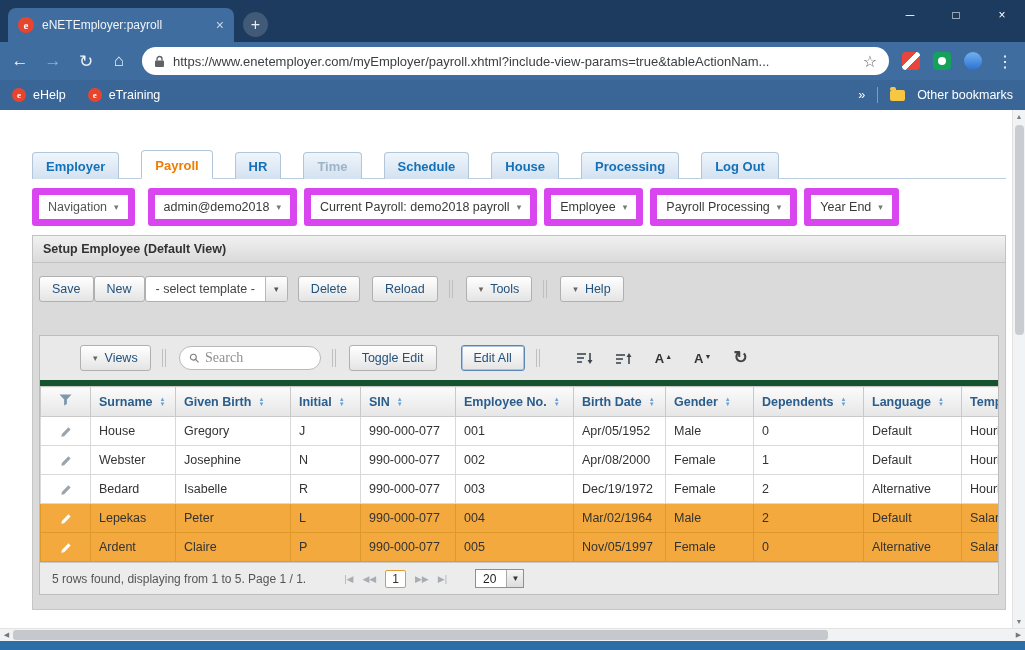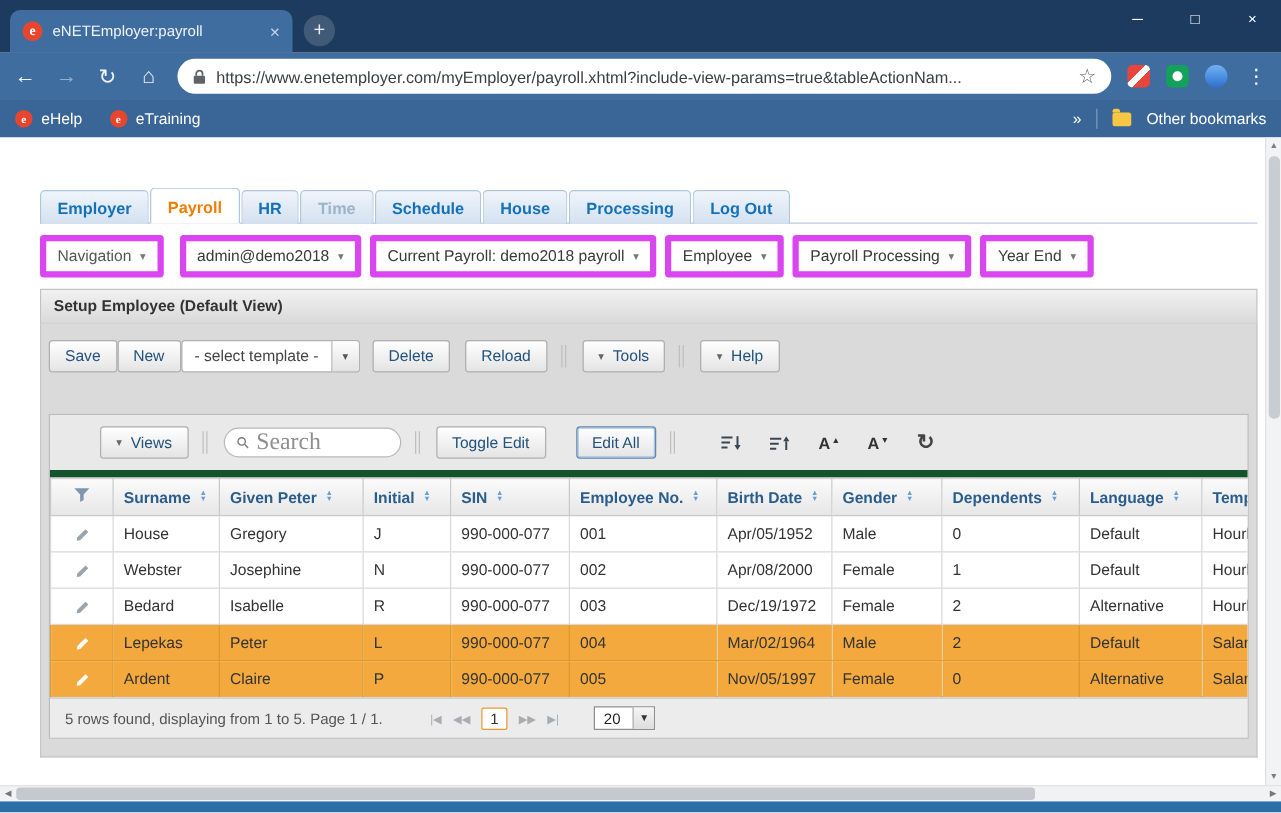--- a/index.html
+++ b/index.html
@@ -38,48 +38,48 @@
   .folder::before { content:""; position:absolute; top:-3px; left:0; width:6px; height:3px; background:#f7c744; border-radius:2px 2px 0 0; }
 
   
   .page { flex:1; position:relative; background:#fff; overflow:hidden; }
   .content { width:974px; margin:40px 0 0 32px; }
   .vscroll { position:absolute; top:0; right:0; bottom:0; width:13px; background:#f2f3f4; border-left:1px solid #e2e2e2; display:flex; flex-direction:column; align-items:center; }
   .vsarrow { font-size:7px; color:#7d7d7d; padding:3px 0; }
   .vsarrow.bottom { margin-top:auto; }
   .vthumb { width:9px; height:210px; background:#c9cdd1; border-radius:4px; margin-top:2px; }
 
-  .navtabs { display:flex; gap:1px; align-items:flex-end; border-bottom:1px solid #bccddd; }
+  .navtabs { display:flex; gap:22px; align-items:flex-end; border-bottom:1px solid #bccddd; }
   .navtab { padding:6px 13px 5px; background:linear-gradient(#eff5fb,#d3e1f0); border:1px solid #b2c6da; border-bottom:none; border-radius:4px 4px 0 0; color:var(--tab_blue,#1471b8); font-size:13px; font-weight:bold; margin-bottom:-1px; }
   .navtab.active { background:#fff; color:var(--accent_orange,#ee7d01); border-bottom:1px solid #fff; padding-top:7px; }
   .navtab.disabled { color:#9db3c8; }
 
   .menubar { display:flex; gap:7px; margin-top:9px; }
-  .menubtn { display:flex; align-items:center; gap:7px; border:5px solid #d946ef; border-radius:3px; background:#fff; padding:5px 9px; font-size:12.5px; color:#3a3a3a;justify-content:space-between; }
+  .menubtn { display:flex; align-items:center; gap:7px; border:7px solid #d946ef; border-radius:3px; background:#fff; padding:5px 9px; font-size:12.5px; color:#3a3a3a;justify-content:space-between; }
   .menubtn:first-child { margin-right:6px; color:#555; }
   .caret { font-size:9px; color:#777; }
 
   .viewbar { margin-top:9px; background:linear-gradient(#f1f1f1,#dadada); border:1px solid #c2c2c2; font-size:12.5px; font-weight:bold; color:#333; padding:6px 10px; }
 
   .panel { background:#dadada; border:1px solid #c6c6c6; border-top:none; padding:13px 6px 14px; }
   button { appearance:none; -webkit-appearance:none; font-family:inherit; }
   .actionbar { display:flex; align-items:center; gap:0; }
   .btn { background:linear-gradient(#ffffff,#e4e4e4); border:1px solid #b0b0b0; border-radius:3px; padding:5px 12px; font-size:12.5px; color:var(--btn_text,#23527c); display:inline-flex; align-items:center; gap:7px; white-space:nowrap; }
   .dcaret { font-size:9px; color:#666; }
   .combo { display:flex; align-items:stretch; border:1px solid #b0b0b0; border-radius:3px; background:#fff; overflow:hidden; }
   .combotext { padding:5px 10px; font-size:12.5px; color:#444; min-width:118px; }
   .combocaret { width:22px; display:flex; align-items:center; justify-content:center; background:linear-gradient(#fefefe,#e2e2e2); border-left:1px solid #b8b8b8; font-size:9px; color:#555; }
   .ml14 { margin-left:10px; } .ml16 { margin-left:12px; }
   .sep { width:1px; height:18px; background:#bfbfbf; box-shadow:3px 0 0 #bfbfbf; margin:0 16px 0 11px; flex:0 0 auto; }
 
   .tablepanel { margin-top:33px; background:#e9e9e9; border:1px solid #bdbdbd; }
   .tabletoolbar { display:flex; align-items:center; padding:9px 10px; }
   .views { margin-left:30px; }
   .search { width:142px; height:24px; border:1px solid #b9b9b9; border-radius:12px; background:#fff; display:flex; align-items:center; gap:6px; padding:0 9px; }
-  .search input { border:none; outline:none; background:transparent; width:100%; font-family:"Liberation Serif", serif; font-size:19px; color:#0f766e; }
+  .search input { border:none; outline:none; background:transparent; width:100%; font-family:"Liberation Serif", serif; font-size:14px; color:#0f766e; }
   .search input::placeholder { color:#8f8f8f; }
   .editall { border-color:#5b87b5; box-shadow:0 0 0 1px #aac4dd inset; margin-left:24px; }
   .iconset { display:flex; align-items:center; gap:22px; margin-left:24px; color:#3c4650; }
   .aicon { font-weight:bold; font-size:13px; color:#333; display:flex; align-items:flex-start; gap:1px; line-height:13px; }
   .aicon .tri { font-size:7px; line-height:9px; color:#333; }
   .reset { font-size:17px; color:#444; font-weight:bold; line-height:16px; }
 
   .tablewrap { overflow:hidden; border-top:6px solid #14532d; }
   table.grid { border-collapse:collapse; table-layout:fixed; width:1041px; background:#fff; }
   .grid th { background:linear-gradient(#fbfbfb,#e6e6e6); border:1px solid #c9c9c9; color:#2a5d8c; font-size:12.5px; font-weight:bold; text-align:left; padding:7px 8px; white-space:nowrap; overflow:hidden; }
@@ -294,21 +294,21 @@
                   <col style="width:120px">
               </colgroup>
               <thead>
                 <tr id="gridhead">
                   <th class="iconcol">
                     <svg width="13" height="12" viewBox="0 0 13 12">
                         <path d="M0.5 0.5h12l-4.6 5v4.5l-2.8 1.5V5.5z" fill="#7e97ad"></path>
                       </svg>
                   </th>
                 <th><span class="collab">Surname</span><span class="sort"><i>▲</i><i>▼</i></span></th>
-                    <th><span class="collab">Given Peter</span><span class="sort"><i>▲</i><i>▼</i></span></th>
+                    <th><span class="collab">Given Birth</span><span class="sort"><i>▲</i><i>▼</i></span></th>
                     <th><span class="collab">Initial</span><span class="sort"><i>▲</i><i>▼</i></span></th>
                     <th><span class="collab">SIN</span><span class="sort"><i>▲</i><i>▼</i></span></th>
                     <th><span class="collab">Employee No.</span><span class="sort"><i>▲</i><i>▼</i></span></th>
                     <th><span class="collab">Birth Date</span><span class="sort"><i>▲</i><i>▼</i></span></th>
                     <th><span class="collab">Gender</span><span class="sort"><i>▲</i><i>▼</i></span></th>
                     <th><span class="collab">Dependents</span><span class="sort"><i>▲</i><i>▼</i></span></th>
                     <th><span class="collab">Language</span><span class="sort"><i>▲</i><i>▼</i></span></th>
                     <th><span class="collab">Template</span></th>
                   </tr>
               </thead>

